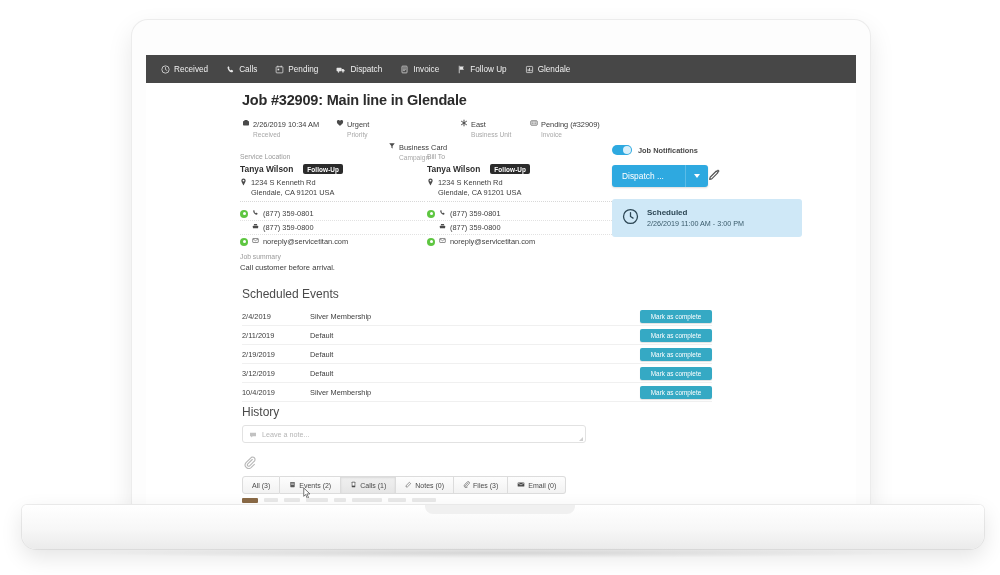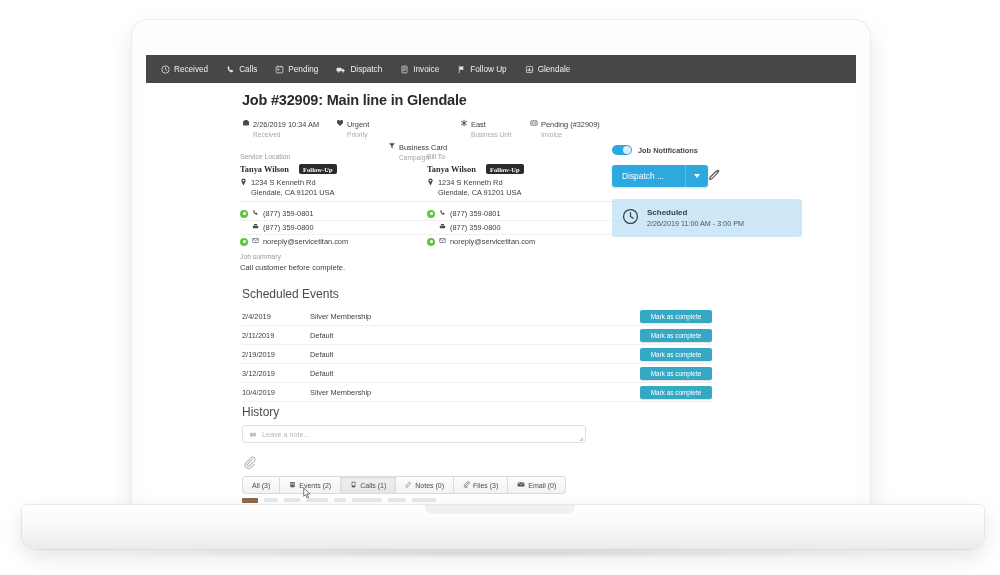--- a/index.html
+++ b/index.html
@@ -86,21 +86,21 @@
   .meta-label {
     font-size: 6.6px; color: #a8a8a8; margin-top: 2px;
     padding-left: 11px; white-space: nowrap;
   }
 
   
   .contact-block { position: absolute; width: 185px; }
   .contact-block.left { left: 94px; top: 70px; }
   .contact-block.right { left: 281px; top: 70px; }
   .contact-head { font-size: 6.8px; color: #9a9a9a; margin-bottom: 4px; }
-  .contact-name-row { display: flex; align-items: center; gap: 10px; margin-bottom: 4px; font-family: Liberation Serif, serif; }
+  .contact-name-row { display: flex; align-items: center; gap: 10px; margin-bottom: 4px; }
   .contact-name { font-size: 8.4px; color: #2f2f2f; font-weight: bold; }
   .badge-followup {
     background: #2b2b2b; color: #fff; font-size: 6.4px; font-weight: bold;
     padding: 1.5px 4px; border-radius: 2px; letter-spacing: .1px;
   }
   .addr-row { display: flex; gap: 4px; font-size: 7.4px; color: #3d3d3d; }
   .addr-line2 {
     font-size: 7.4px; color: #3d3d3d; padding-left: 11px;
     padding-bottom: 4px; border-bottom: 1px dotted #d8d8d8;
     margin-bottom: 5px;
@@ -482,21 +482,21 @@
                 <rect x="1.6" y="3.4" width="12.8" height="9.2" rx="1.2" fill="none" stroke="#4a4a4a" stroke-width="1.4"></rect>
                 <path d="M2.2 4.4L8 8.6l5.8-4.2" fill="none" stroke="#4a4a4a" stroke-width="1.3"></path>
               </svg>
           </span>
           <span>noreply@servicetitan.com</span>
         </div>
       </div>
 
       <div class="summary">
         <div class="summary-head">Job summary</div>
-        <div class="summary-text">Call customer before complete.</div>
+        <div class="summary-text">Call customer before arrival.</div>
       </div>
 
       <div class="section-title" id="sched-title">Scheduled Events</div>
       <div class="events">
         <div class="event-row">
           <span class="ev-date">2/4/2019</span>
           <span class="ev-type">Silver Membership</span>
           <button class="btn-complete">Mark as complete</button>
         </div>
         <div class="event-row">

